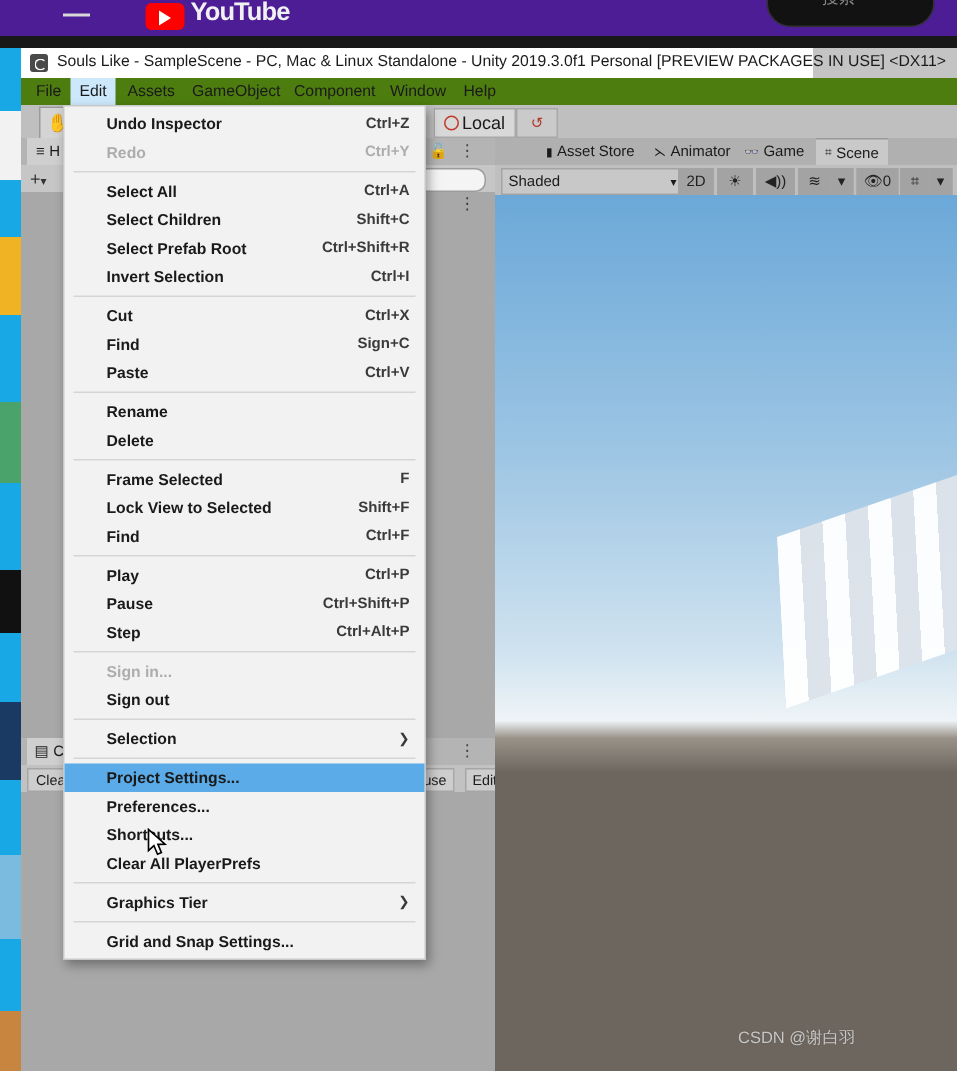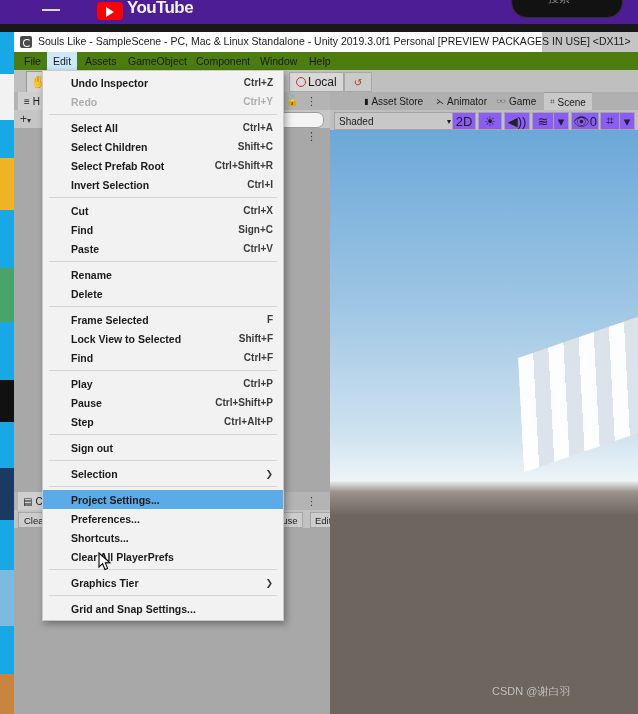--- a/index.html
+++ b/index.html
@@ -80,22 +80,22 @@
 
   
   #scene-panel{left:316px;top:60px;width:308px;height:622px;background:#b7b7b7;}
   #scene-tabbar{left:0;top:0;width:308px;height:18px;background:#b0b0b0;}
   .scene-tab{position:absolute;top:0;height:18px;display:flex;align-items:center;gap:3px;
     padding:0 6px;font-size:10px;color:#1a1a1a;}
   .scene-tab.active{background:#c9c9c9;border-top:1px solid #9a9a9a;}
   #scene-toolbar{left:0;top:18px;width:308px;height:20px;background:#bfbfbf;border-bottom:1px solid #be185d;}
   #shaded-dd{left:4px;top:2px;width:112px;height:16px;background:#c8c8c8;border:1px solid #a4a4a4;
     display:flex;align-items:center;padding:0 4px;justify-content:space-between;font-size:10px;color:#1a1a1a;}
-  .sc-btn{position:absolute;top:2px;height:16px;background:#8b5cf6;border:1px solid #a4a4a4;
-    display:flex;align-items:center;justify-content:center;font-size:13px;color:#222;}
+  .sc-btn{position:absolute;top:2px;height:16px;background:#a3a3a3;border:1px solid #a4a4a4;
+    display:flex;align-items:center;justify-content:center;font-size:10px;color:#222;}
   #viewport{left:0;top:38px;width:308px;height:584px;overflow:hidden;
     background:linear-gradient(to bottom,#6ba8d8 0%,#9ec6e4 30%,#cfe2ef 52%,#eef4f7 60%,#9a9289 62%,#6d665e 66%,#6d665e 100%);}
   #checker-plane{left:188px;top:228px;width:150px;height:110px;
     background:
       repeating-linear-gradient(90deg,#ffffff 0 16px,#dde3ea 16px 32px);
     transform:rotate(-19deg) skewX(-16deg);transform-origin:0 0;opacity:.95;}
 
   
   #console-panel{left:0;top:460px;width:316px;height:222px;background:#bdbdbd;}
   #console-tabbar{left:0;top:0;width:316px;height:18px;background:#b4b4b4;border-bottom:1px solid #9e9e9e;}
@@ -326,20 +326,23 @@
     </div>
     <div class="mi">
       <span>Pause</span>
       <span class="sc">Ctrl+Shift+P</span>
     </div>
     <div class="mi">
       <span>Step</span>
       <span class="sc">Ctrl+Alt+P</span>
     </div>
     <div class="mi-sep"></div>
+    <div class="mi disabled">
+      <span>Sign in...</span>
+    </div>
     <div class="mi">
       <span>Sign out</span>
     </div>
     <div class="mi-sep"></div>
     <div class="mi">
       <span>Selection</span>
       <span class="arrow">❯</span>
     </div>
     <div class="mi-sep"></div>
     <div class="mi highlight">

